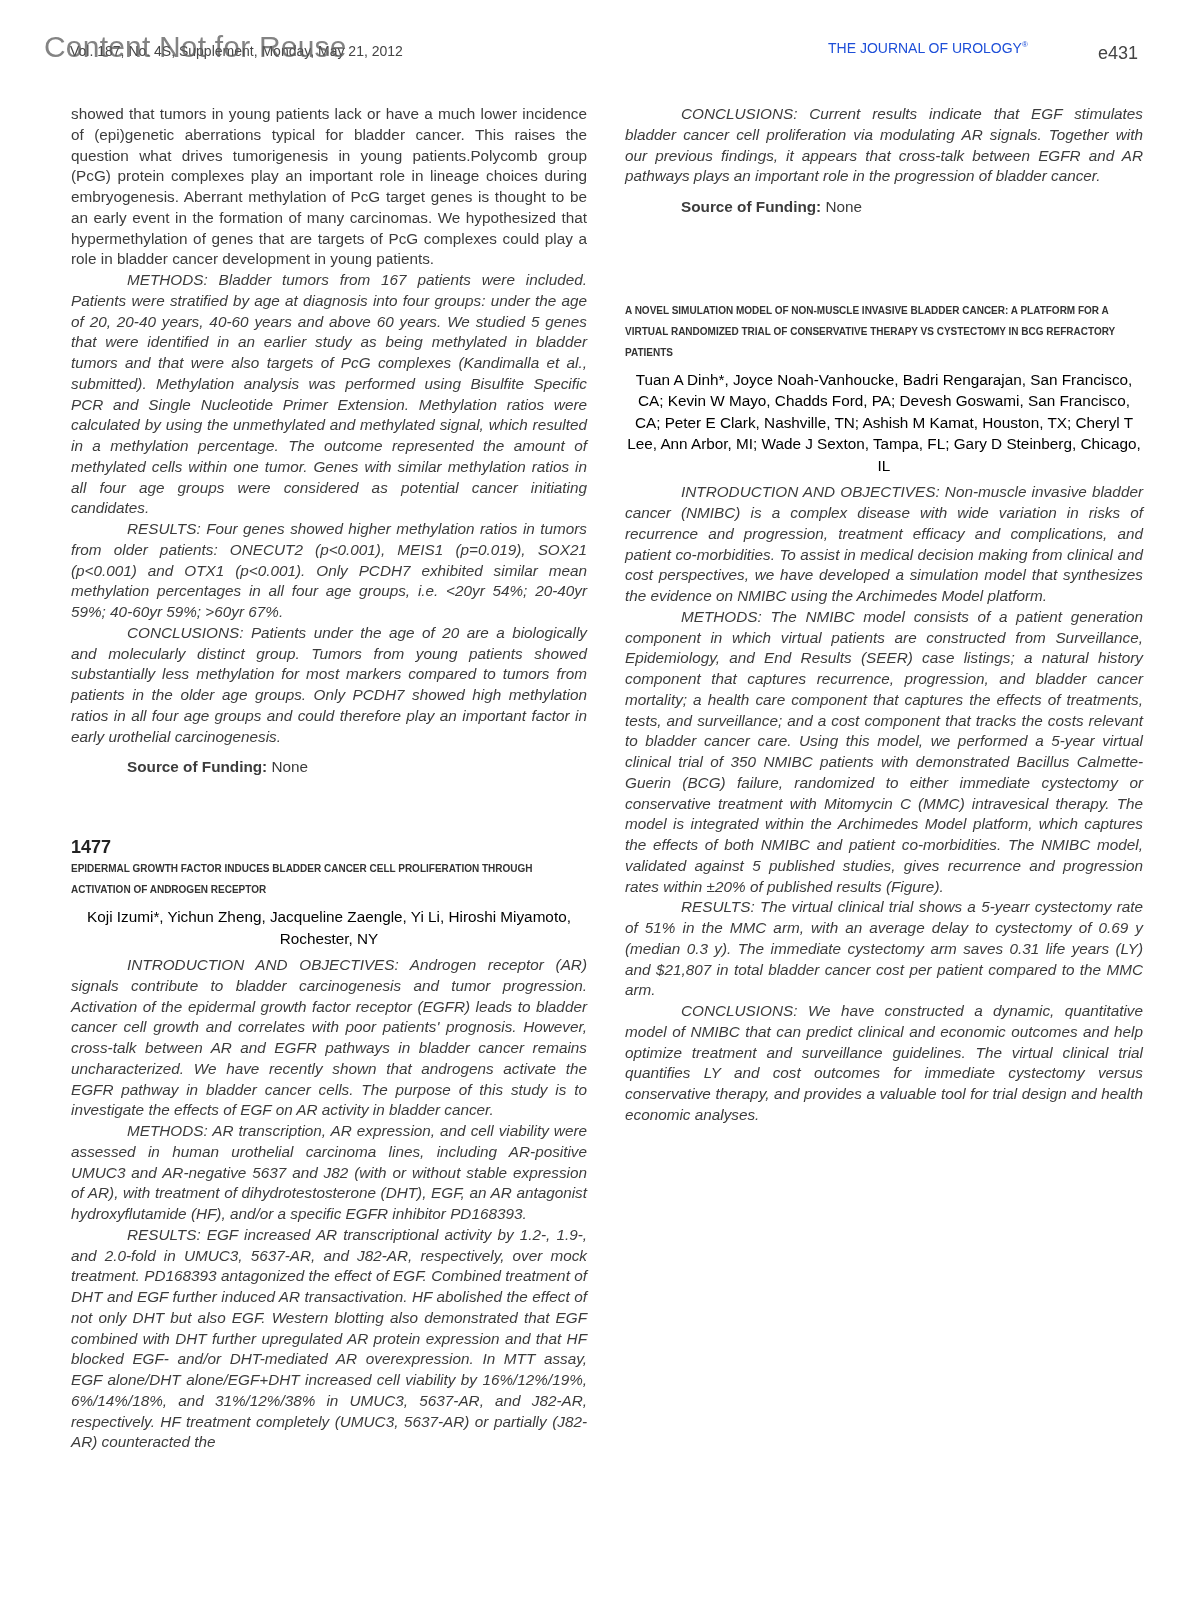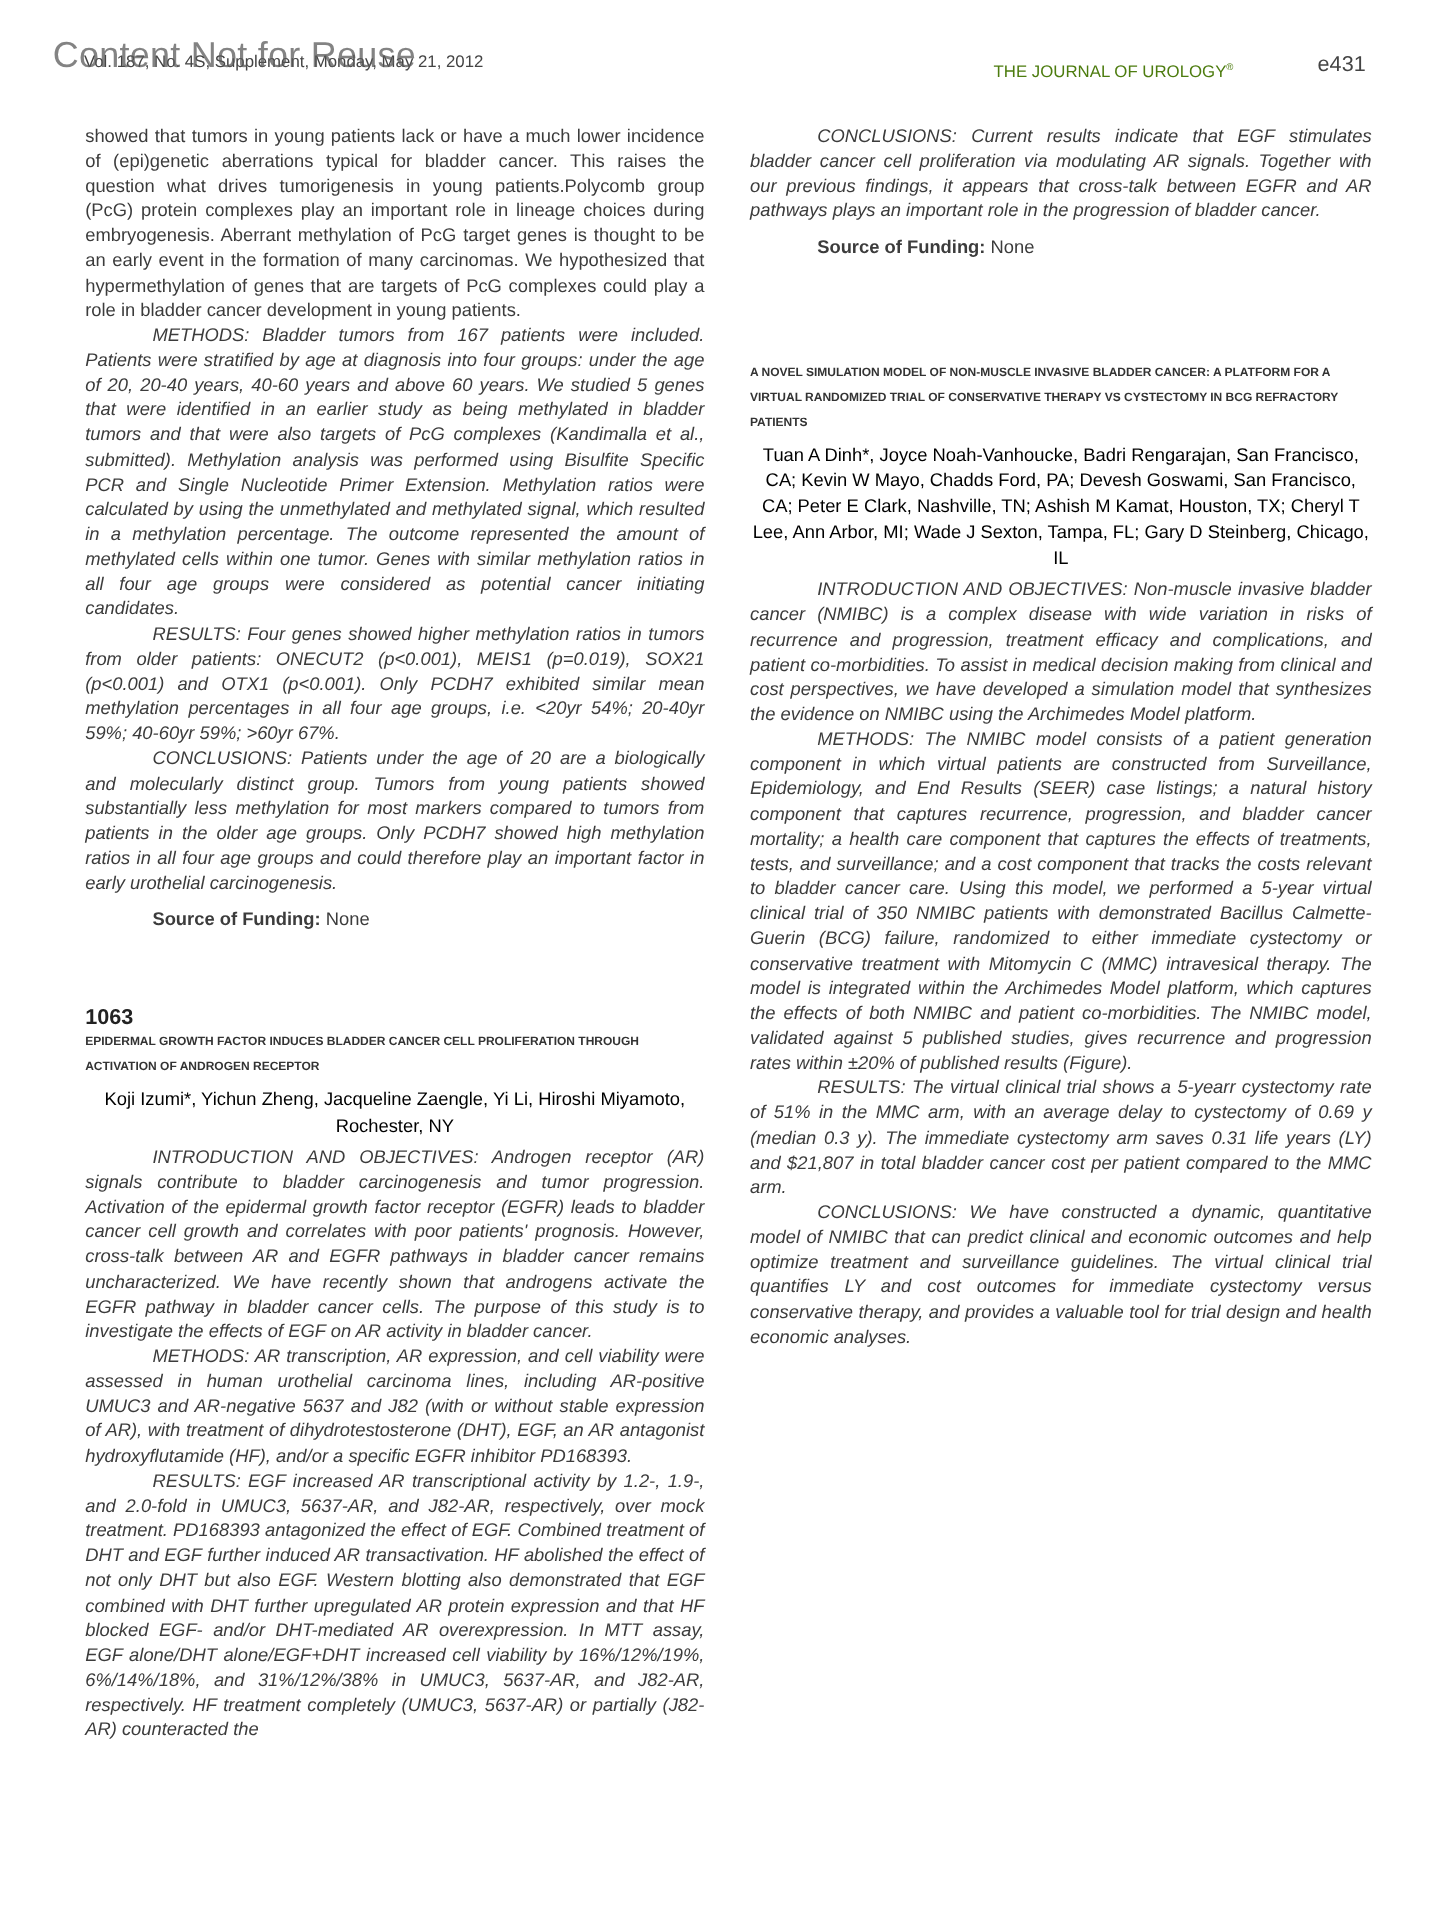--- a/index.html
+++ b/index.html
@@ -11,21 +11,21 @@
     position: absolute; left: 0; top: 0; width: 1062px; height: 80px; text-align: right;
   }
   .header-left {
     position: absolute; left: 70px; top: 43px; font-size: 14px; color: #444;
   }
   .watermark {
     position: absolute; left: 44px; top: 30px; font-size: 30px; color: rgba(90,90,90,0.75);
     letter-spacing: 0.2px; white-space: nowrap;
   }
   .header-right {
-    position: absolute; left: 828px; top: 51px; font-size: 14px; color: #4d7c0f; white-space: nowrap;
+    position: absolute; left: 828px; top: 40px; font-size: 14px; color: #1d4ed8; white-space: nowrap;
   }
   .header-right sup { font-size: 8px; vertical-align: super; }
   .page-num { position: absolute; left: 1098px; top: 43px; font-size: 18px; color: #444; }
 
   .col {
     position: absolute; top: 104px; width: 516px;
     font-size: 15.3px; line-height: 20.75px; text-align: justify; color: #3c3c3c;
   }
   .col-left { left: 71px; }
   .col-right { left: 625px; width: 518px; }
@@ -58,21 +58,21 @@
 <div class="col col-left">
   <p class="para">showed that tumors in young patients lack or have a much lower incidence of (epi)genetic aberrations typical for bladder cancer. This raises the question what drives tumorigenesis in young patients.Polycomb group (PcG) protein complexes play an important role in lineage choices during embryogenesis. Aberrant methylation of PcG target genes is thought to be an early event in the formation of many carcinomas. We hypothesized that hypermethylation of genes that are targets of PcG complexes could play a role in bladder cancer development in young patients.</p>
   <p class="para indent">METHODS: Bladder tumors from 167 patients were included. Patients were stratified by age at diagnosis into four groups: under the age of 20, 20-40 years, 40-60 years and above 60 years. We studied 5 genes that were identified in an earlier study as being methylated in bladder tumors and that were also targets of PcG complexes (Kandimalla et al., submitted). Methylation analysis was performed using Bisulfite Specific PCR and Single Nucleotide Primer Extension. Methylation ratios were calculated by using the unmethylated and methylated signal, which resulted in a methylation percentage. The outcome represented the amount of methylated cells within one tumor. Genes with similar methylation ratios in all four age groups were considered as potential cancer initiating candidates.</p>
   <p class="para indent">RESULTS: Four genes showed higher methylation ratios in tumors from older patients: ONECUT2 (p&lt;0.001), MEIS1 (p=0.019), SOX21 (p&lt;0.001) and OTX1 (p&lt;0.001). Only PCDH7 exhibited similar mean methylation percentages in all four age groups, i.e. &lt;20yr 54%; 20-40yr 59%; 40-60yr 59%; &gt;60yr 67%.</p>
   <p class="para indent">CONCLUSIONS: Patients under the age of 20 are a biologically and molecularly distinct group. Tumors from young patients showed substantially less methylation for most markers compared to tumors from patients in the older age groups. Only PCDH7 showed high methylation ratios in all four age groups and could therefore play an important factor in early urothelial carcinogenesis.</p>
   <p class="funding"><b>Source of Funding:</b><span> None</span></p>
 
   <div class="spacer-left"></div>
 
   <div>
-    <p class="abstract-num">1063</p>
+    <p class="abstract-num">1477</p>
     <p class="abstract-title">EPIDERMAL GROWTH FACTOR INDUCES BLADDER CANCER CELL PROLIFERATION THROUGH ACTIVATION OF ANDROGEN RECEPTOR</p>
     <p class="authors">Koji Izumi*, Yichun Zheng, Jacqueline Zaengle, Yi Li, Hiroshi Miyamoto, Rochester, NY</p>
     <p class="para indent">INTRODUCTION AND OBJECTIVES: Androgen receptor (AR) signals contribute to bladder carcinogenesis and tumor progression. Activation of the epidermal growth factor receptor (EGFR) leads to bladder cancer cell growth and correlates with poor patients' prognosis. However, cross-talk between AR and EGFR pathways in bladder cancer remains uncharacterized. We have recently shown that androgens activate the EGFR pathway in bladder cancer cells. The purpose of this study is to investigate the effects of EGF on AR activity in bladder cancer.</p>
     <p class="para indent">METHODS: AR transcription, AR expression, and cell viability were assessed in human urothelial carcinoma lines, including AR-positive UMUC3 and AR-negative 5637 and J82 (with or without stable expression of AR), with treatment of dihydrotestosterone (DHT), EGF, an AR antagonist hydroxyflutamide (HF), and/or a specific EGFR inhibitor PD168393.</p>
     <p class="para indent">RESULTS: EGF increased AR transcriptional activity by 1.2-, 1.9-, and 2.0-fold in UMUC3, 5637-AR, and J82-AR, respectively, over mock treatment. PD168393 antagonized the effect of EGF. Combined treatment of DHT and EGF further induced AR transactivation. HF abolished the effect of not only DHT but also EGF. Western blotting also demonstrated that EGF combined with DHT further upregulated AR protein expression and that HF blocked EGF- and/or DHT-mediated AR overexpression. In MTT assay, EGF alone/DHT alone/EGF+DHT increased cell viability by 16%/12%/19%, 6%/14%/18%, and 31%/12%/38% in UMUC3, 5637-AR, and J82-AR, respectively. HF treatment completely (UMUC3, 5637-AR) or partially (J82-AR) counteracted the</p>
   </div>
 </div>
 
 <div class="col col-right">
   <p class="para indent">CONCLUSIONS: Current results indicate that EGF stimulates bladder cancer cell proliferation via modulating AR signals. Together with our previous findings, it appears that cross-talk between EGFR and AR pathways plays an important role in the progression of bladder cancer.</p>

